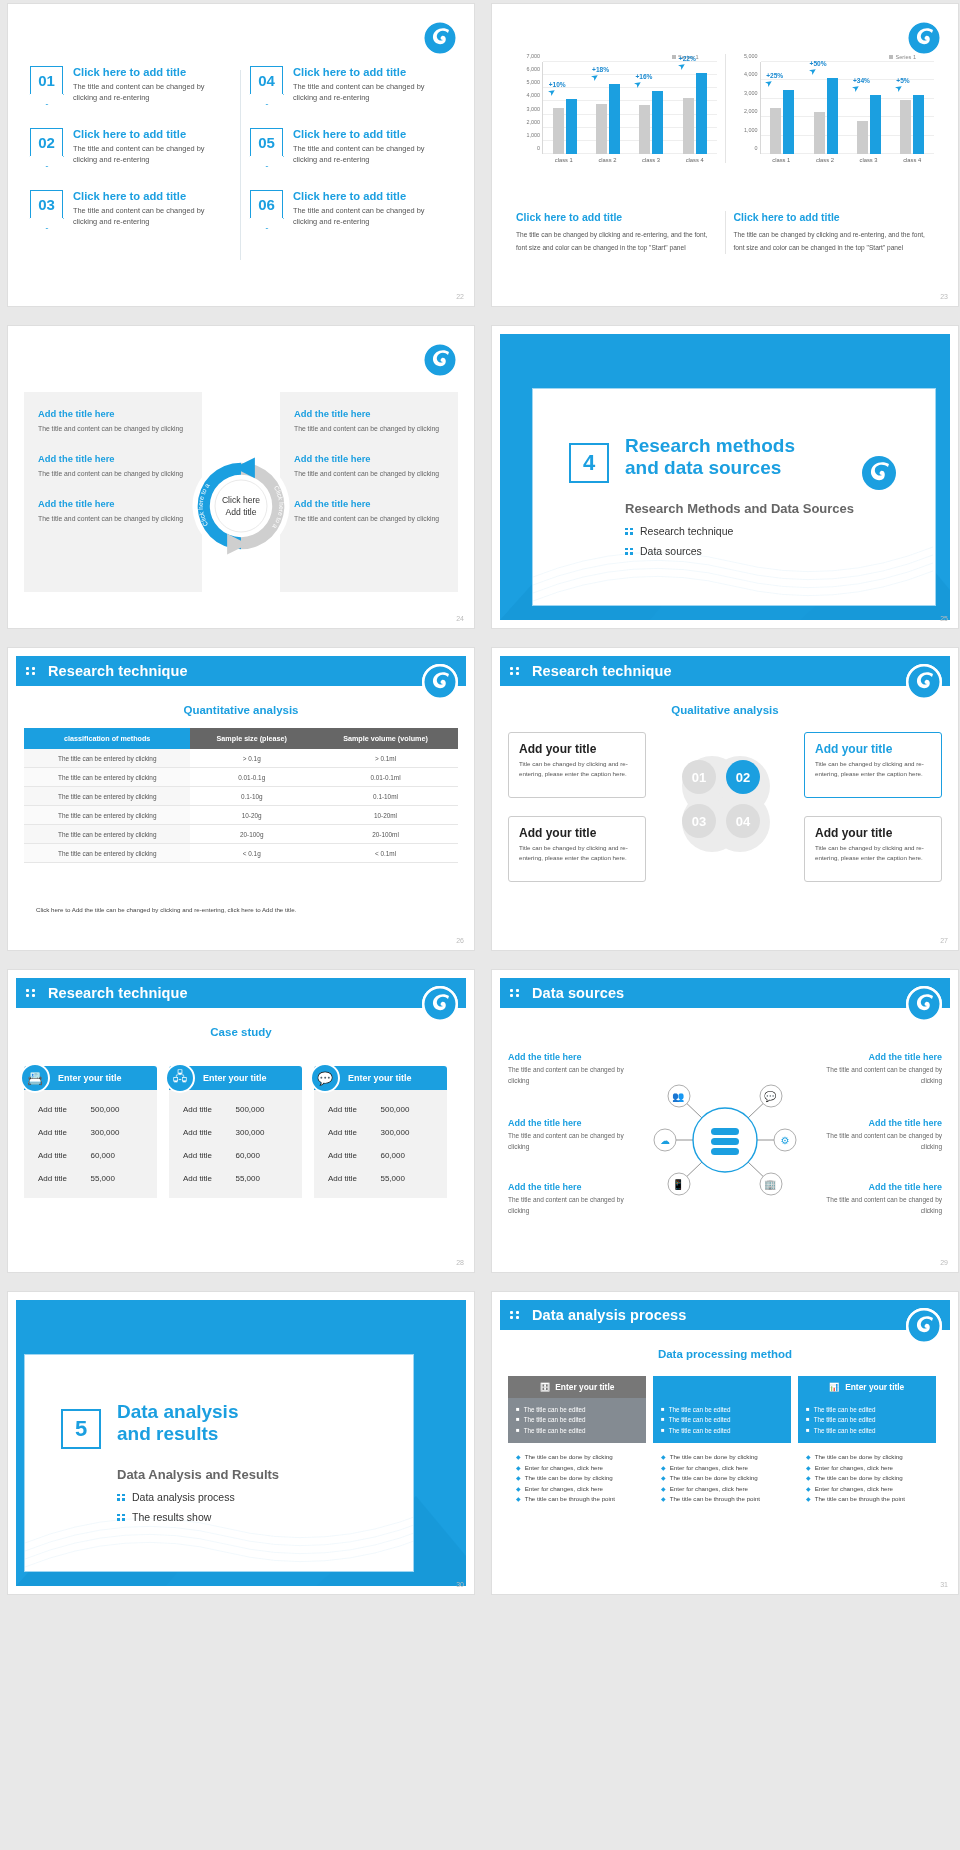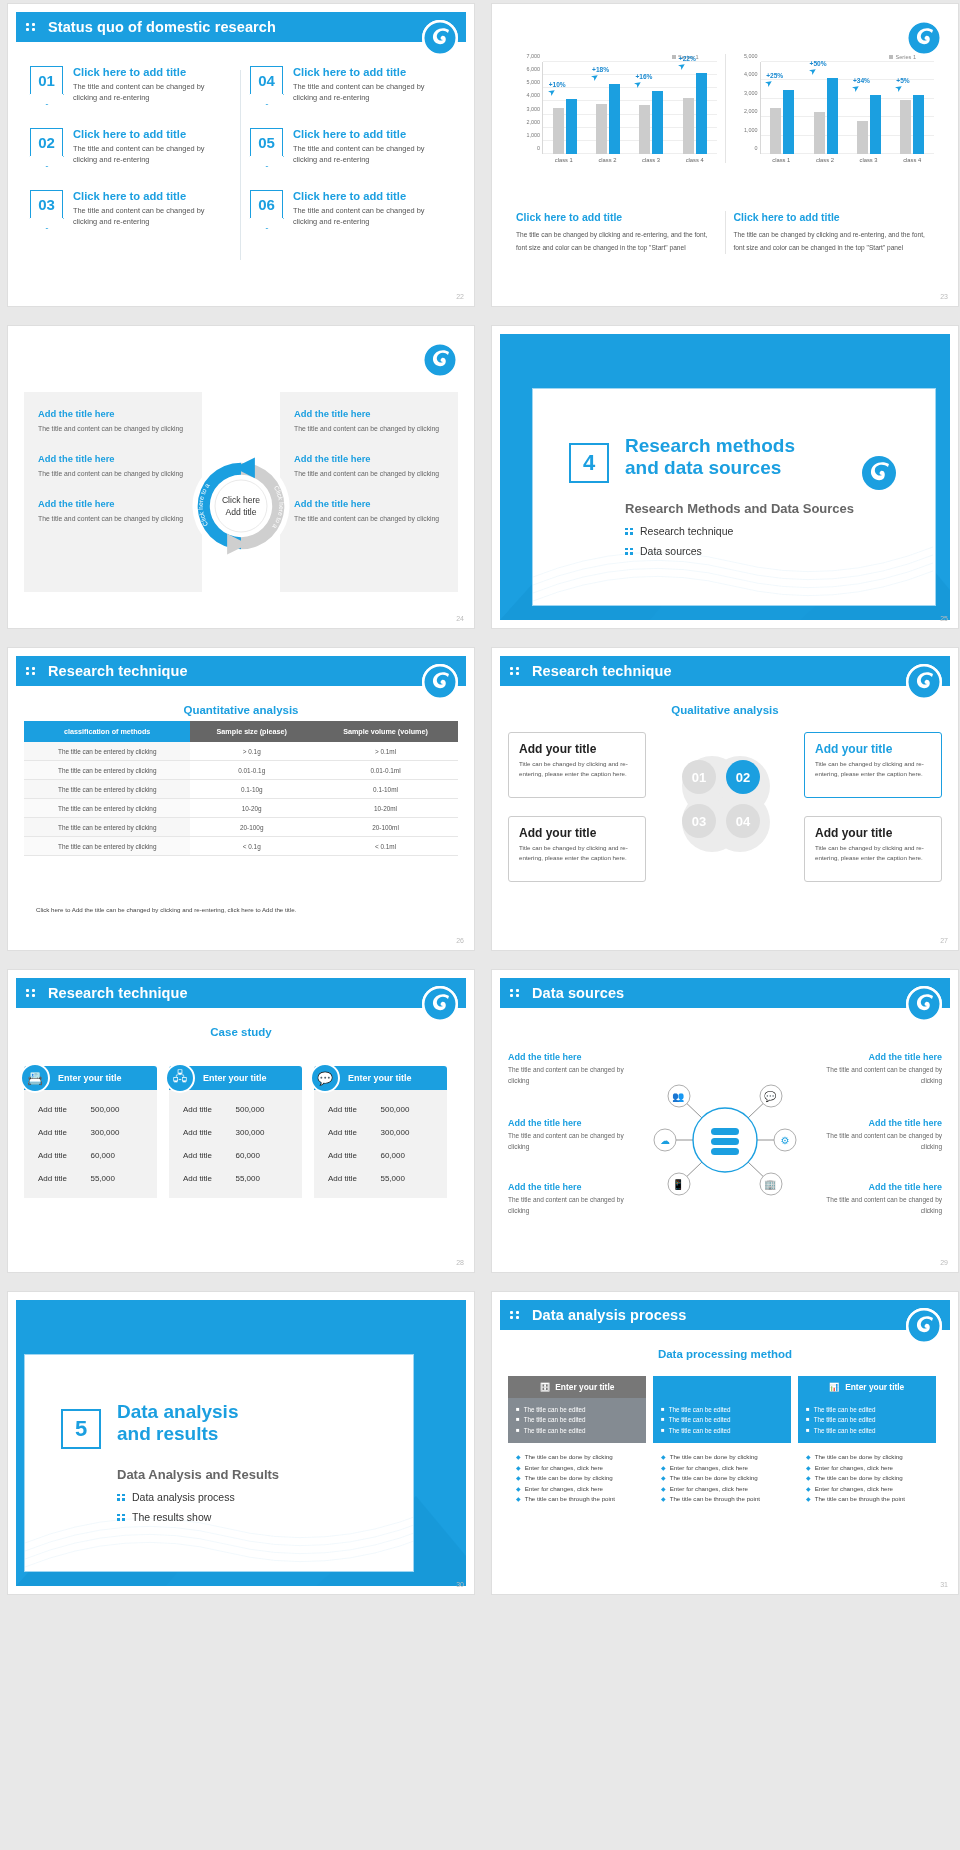--- a/index.html
+++ b/index.html
@@ -82,21 +82,21 @@
               color: #1b9fe0; line-height: 1.18; }
   .secsub { position: absolute; left: 92px; top: 112px; font-size: 13px; font-weight: bold; color: #666; }
   .secli { position: absolute; left: 92px; top: 136px; }
   .secli div { display: flex; align-items: center; gap: 7px; font-size: 10.5px; color: #333; margin-bottom: 8px; }
   .bl { display: grid; grid-template-columns: 3px 3px; gap: 2px; }
   .bl i { width: 2.5px; height: 2.5px; background: #1b9fe0; display: block; }
   .wave { position: absolute; left: 0; right: 0; bottom: 0; height: 90px; opacity: .55; }
   
   .subt { position: absolute; top: 56px; left: 0; right: 0; text-align: center;
           font-size: 11.5px; font-weight: bold; color: #1b9fe0; }
-  table { position: absolute; top: 73px; left: 16px; right: 16px; border-collapse: collapse; width: 434px; }
+  table { position: absolute; top: 80px; left: 16px; right: 16px; border-collapse: collapse; width: 434px; }
   th { font-size: 7.2px; color: #fff; padding: 6px 4px; font-weight: bold; }
   th.k { background: #1b9fe0; } th.d { background: #666; }
   td { font-size: 6.4px; color: #555; padding: 5.5px 4px; text-align: center; border-bottom: 1px solid #e6e6e6; }
   tbody tr:nth-child(odd) td:first-child { background: #f7f7f7; }
   tbody tr:nth-child(even) td:first-child { background: #fafafa; }
   td.first { text-align: center; }
   .tfoot { position: absolute; left: 28px; right: 16px; top: 258px; font-size: 6.2px; color: #444; }
   
   .qbox { position: absolute; width: 138px; height: 66px; border: 1px solid #ccc; border-radius: 3px; padding: 9px 10px; }
   .qbox.act { border-color: #1b9fe0; }
@@ -133,29 +133,20 @@
   .dpbody div { font-size: 6.2px; color: #444; line-height: 1.7; display: flex; gap: 4px; }
   .tick { color: #1b9fe0; font-size: 6px; }
   .tickw { color: #fff; font-size: 6px; }
 </style>
 </head>
 <body>
 
 <div class="deck">
 
   <div class="slide">
-    <div class="hdr">
-      <span class="dots">
-          <i></i>
-          <i></i>
-          <i></i>
-          <i></i>
-        </span>
-      <h2>Status quo of domestic research</h2>
-    </div>
     <svg class="swirl" viewBox="0 0 40 40">
       <circle cx="20" cy="20" r="18" fill="#fff"></circle>
         <circle cx="20" cy="20" r="15.5" fill="#1b9fe0"></circle>
       <path d="M29 12c-6-4-15-1-16 6s8 11 12 6c2-3 0-7-3-6-2 1-2 4 1 4-4 2-7-2-6-5 1-4 7-6 11-2z" fill="#fff"></path>
       <circle cx="20" cy="20" r="17" fill="none" stroke="#fff" stroke-width="2"></circle>
     </svg>
     <div class="divline"></div>
     <div class="cols2">
       <div class="col">
         <div class="item">

